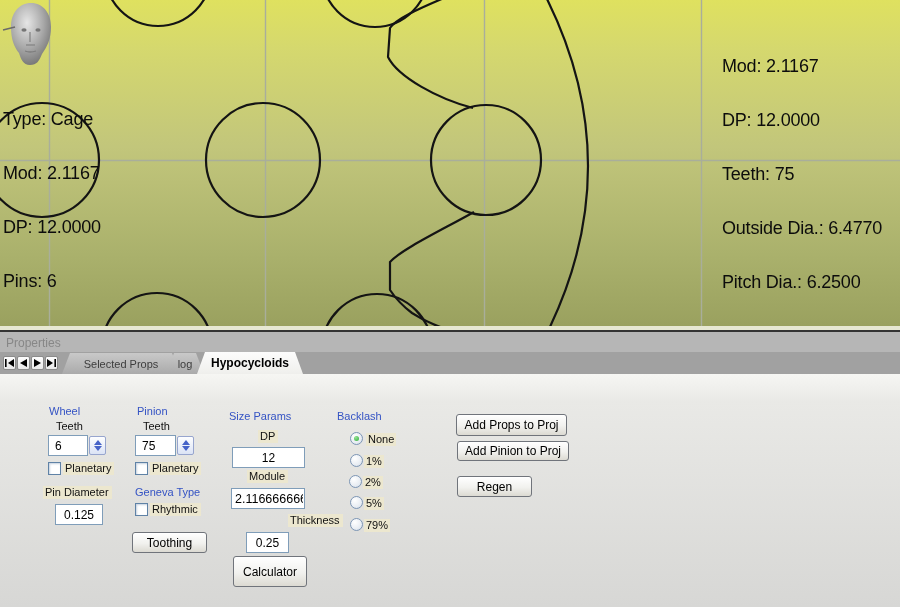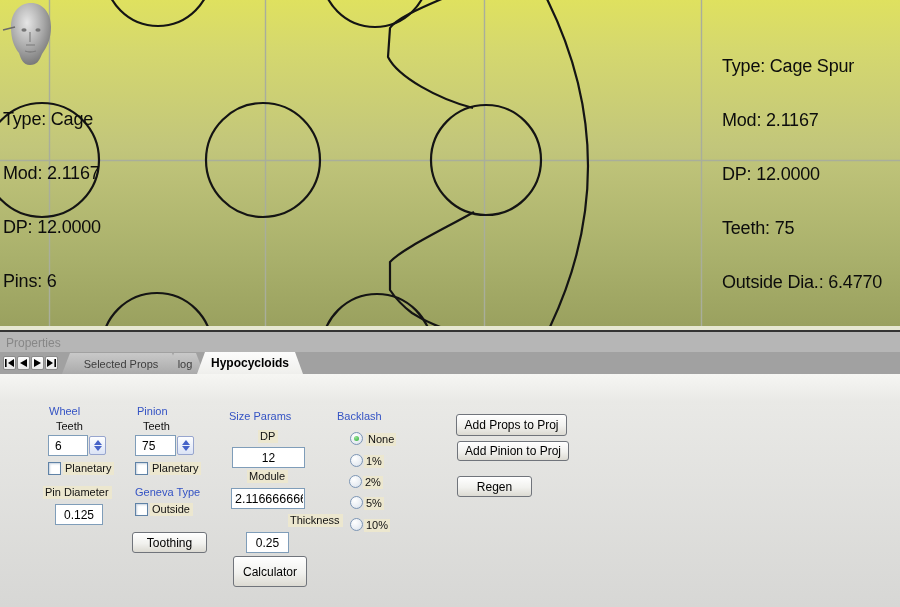--- a/index.html
+++ b/index.html
@@ -129,21 +129,20 @@
 
   <div class="cad-text" id="left-info">
     <div>Type: Cage</div>
     <div>Mod: 2.1167</div>
     <div>DP: 12.0000</div>
     <div>Pins: 6</div>
     <div>Pin Dia: 0.1250</div>
     <div>Outside Dia.: 0.7400</div>
   </div>
   <div class="cad-text" id="right-info">
-    <div>Type: Cage Spur</div>
     <div>Mod: 2.1167</div>
     <div>DP: 12.0000</div>
     <div>Teeth: 75</div>
     <div>Outside Dia.: 6.4770</div>
     <div>Pitch Dia.: 6.2500</div>
     <div>Pin Dia: 0.1250</div>
   </div>
 </div>
 
 <div class="abs" id="strip-light"></div>
@@ -200,21 +199,21 @@
   <span class="lbl" style="left:143px;top:46px;">Teeth</span>
   <input class="xpinput" style="left: 135px; top: 61px; width: 41px;" value="75">
   <div class="spin" style="left:177px;top:62px;">
     <span class="up"></span>
     <span class="dn"></span>
   </div>
   <span class="cb" style="left:135px;top:88px;"></span>
   <span class="lbl cream" style="left:150px;top:88px;">Planetary</span>
   <span class="lbl blue" style="left:135px;top:112px;">Geneva Type</span>
   <span class="cb" style="left:135px;top:129px;"></span>
-  <span class="lbl cream" style="left:150px;top:129px;">Outside</span>
+  <span class="lbl cream" style="left:150px;top:129px;">Rhythmic</span>
   <button class="xpbtn" style="left:132px;top:158px;width:75px;height:21px;">Toothing</button>
 
   <span class="lbl blue" style="left:229px;top:36px;">Size Params</span>
   <span class="lbl cream" style="left:258px;top:56px;">DP</span>
   <input class="xpinput center" style="left: 232px; top: 73px; width: 73px;" value="12">
   <span class="lbl cream" style="left:247px;top:96px;">Module</span>
   <input class="xpinput clip" style="left: 231px; top: 114px; width: 74px;" value="2.1166666666">
   <span class="lbl cream" style="left:242px;top:140px;margin-left:46px;">Thickness</span>
   <input class="xpinput center" style="left: 246px; top: 158px; width: 43px;" value="0.25">
   <button class="xpbtn" style="left:233px;top:182px;width:74px;height:31px;">Calculator</button>
@@ -222,18 +221,18 @@
   <span class="lbl blue" style="left:337px;top:36px;">Backlash</span>
   <span class="radio selected" style="left:350px;top:58px;"></span>
   <span class="radio-label" style="left:366px;top:59px;">None</span>
   <span class="radio" style="left:350px;top:80px;"></span>
   <span class="radio-label" style="left:364px;top:81px;">1%</span>
   <span class="radio" style="left:349px;top:101px;"></span>
   <span class="radio-label" style="left:363px;top:102px;">2%</span>
   <span class="radio" style="left:350px;top:122px;"></span>
   <span class="radio-label" style="left:364px;top:123px;">5%</span>
   <span class="radio" style="left:350px;top:144px;"></span>
-  <span class="radio-label" style="left:364px;top:145px;">10%</span>
+  <span class="radio-label" style="left:364px;top:145px;">79%</span>
 
   <button class="xpbtn" style="left:456px;top:40px;width:111px;height:22px;">Add Props to Proj</button>
   <button class="xpbtn" style="left:457px;top:67px;width:112px;height:20px;text-align:center;">Add Pinion to Proj</button>
   <button class="xpbtn" style="left:457px;top:102px;width:75px;height:21px;">Regen</button>
 </div>
 
 </body></html>

